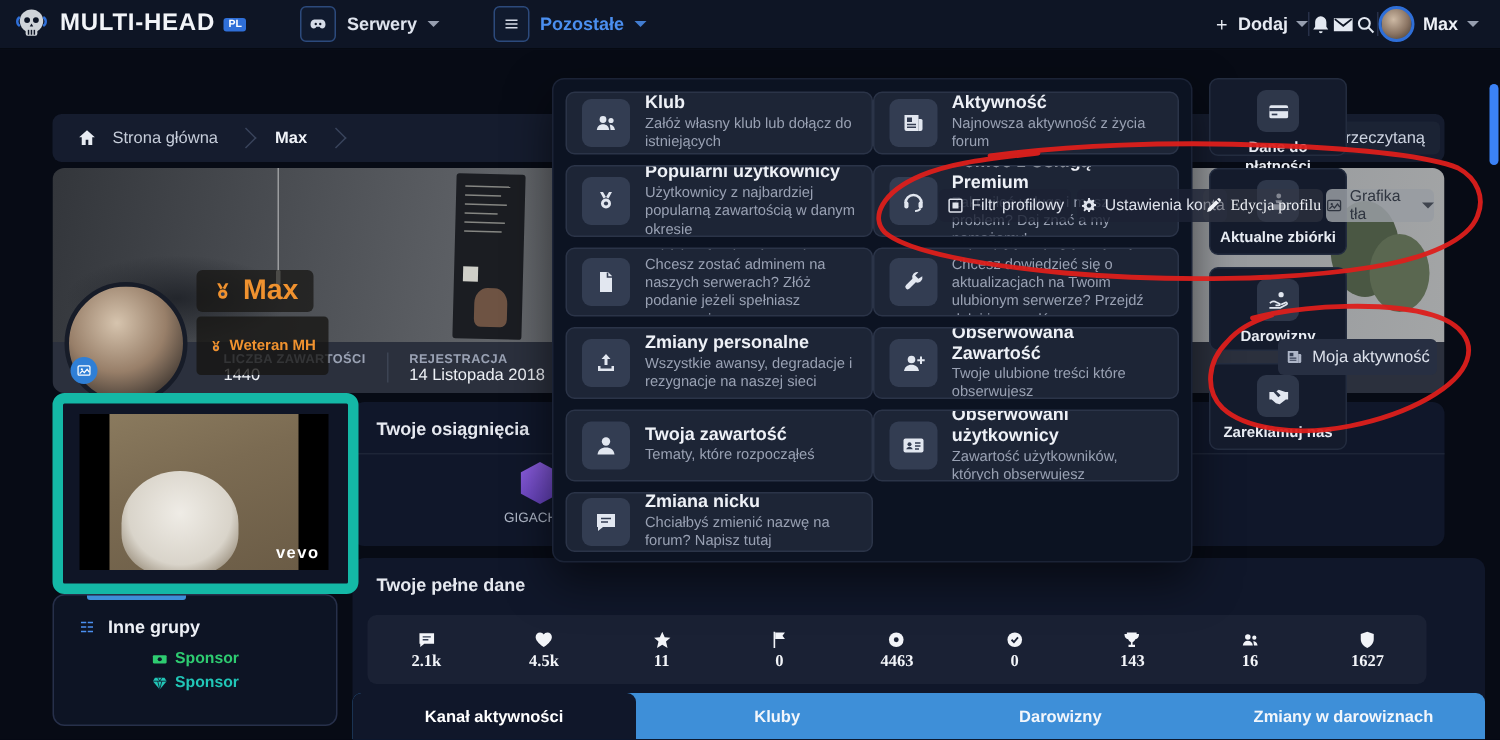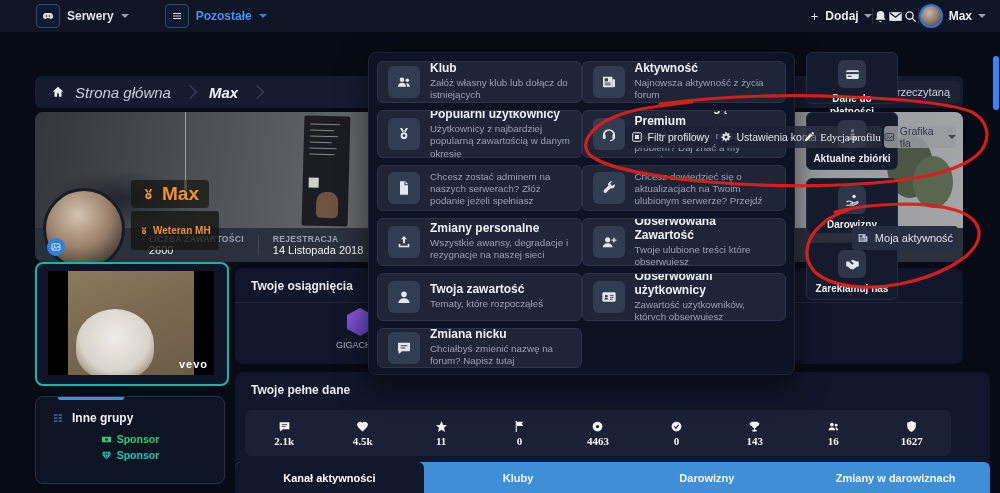--- a/index.html
+++ b/index.html
@@ -28,21 +28,21 @@
   .nav-iconbtn{width:15px;height:15px;color:#e3e8f1;cursor:pointer;}
   .nav-user{display:flex;align-items:center;gap:6px;cursor:pointer;}
   .nav-avatar{width:20px;height:20px;border-radius:50%;border:2px solid #2f6fd8;
               background:radial-gradient(circle at 40% 35%,#cdb9a4,#8a7463 55%,#3c352e);}
   .nav-user-name{font-size:12px;font-weight:bold;color:#eef1f7;}
 
   
   .crumb-bar{position:absolute;left:35px;top:76px;width:928px;height:32px;background:#151c2e;border-radius:6px;
              display:flex;align-items:center;padding:0 16px;box-sizing:border-box;z-index:6;}
   .crumb-home{width:14px;height:14px;color:#e8ecf3;margin-right:10px;cursor:pointer;}
-  .crumb-txt{font-size:15px;color:#c6cdda;cursor:pointer;font-style:italic;}
+  .crumb-txt{font-size:11px;color:#c6cdda;cursor:pointer;}
   .crumb-txt.bold{font-weight:bold;color:#f0f3f8;}
   .crumb-sep{width:9px;height:9px;border-top:1px solid #39445c;border-right:1px solid #39445c;
              transform:rotate(45deg);margin:0 14px;}
   .markread-btn{position:absolute;left:843px;top:81px;width:117px;height:22px;background:#1b2334;border-radius:4px;
                 z-index:7;display:flex;align-items:center;justify-content:flex-end;padding-right:10px;box-sizing:border-box;
                 font-size:11px;color:#ccd3e0;white-space:nowrap;overflow:hidden;cursor:pointer;}
 
   
   .profile-card{position:absolute;left:35px;top:112px;width:928px;height:150px;border-radius:8px;overflow:hidden;z-index:5;}
   .cover{position:absolute;left:0;top:0;width:100%;height:116px;
@@ -102,21 +102,21 @@
   .mdesc{font-size:9.8px;color:#99a1b3;line-height:1.25;}
 
   
   .quick{position:absolute;left:806px;top:52px;width:92px;z-index:60;display:flex;flex-direction:column;gap:8px;}
   .qitem{background:#141b2c;border:1px solid #232c3f;border-radius:6px;padding:7px 4px;box-sizing:border-box;cursor:pointer;}
   .qico{width:28px;height:28px;background:#2e374a;border-radius:6px;margin:0 auto 5px;display:flex;align-items:center;justify-content:center;}
   .qico .ico{width:15px;height:15px;color:#e2e7f0;}
   .qlbl{font-size:10px;font-weight:bold;color:#e8ecf3;text-align:center;line-height:1.25;}
 
   
-  .video-card{position:absolute;left:35px;top:262px;width:190px;height:120px;background:#0f1526;border:2px solid #14b8a6;
+  .video-card{position:absolute;left:35px;top:262px;width:190px;height:120px;background:#0f1526;border:7px solid #14b8a6;
               border-radius:8px;z-index:5;cursor:pointer;}
   .video{position:absolute;left:11px;top:7px;width:166px;height:104px;background:#000;overflow:hidden;}
   .video-img{position:absolute;left:20px;top:0;width:126px;height:104px;
              background:linear-gradient(160deg,#8a7a5e 0%,#7b6b52 40%,#6b5c46 100%);}
   .video-blob{position:absolute;left:28px;top:38px;width:78px;height:70px;border-radius:50% 50% 40% 40%;
               background:radial-gradient(circle at 50% 40%,#efece6,#d9d4ca 60%,rgba(217,212,202,0));}
   .vevo{position:absolute;right:6px;bottom:5px;font-size:11px;font-weight:bold;color:#fff;letter-spacing:1px;}
   .groups-card{position:absolute;left:35px;top:396px;width:190px;height:88px;background:#0d1424;border:1px solid #27304a;
                border-radius:8px;z-index:5;box-sizing:border-box;}
   .groups-accent{position:absolute;left:22px;top:0;width:66px;height:3px;background:#3e8fd8;border-radius:0 0 2px 2px;}
@@ -147,20 +147,37 @@
   
   .annot{position:absolute;left:0;top:0;z-index:100;pointer-events:none;}
   .scroll-thumb{position:absolute;left:993px;top:56px;width:6px;height:54px;background:#3b82f6;border-radius:3px;z-index:110;cursor:pointer;}
 </style>
 </head>
 <body>
 
 <div id="stage">
 
   <div class="navbar">
+    <div class="brand">
+      <span>
+        <svg width="26" height="26" viewBox="0 0 40 40">
+          <circle cx="20" cy="17" r="12" fill="#cfd3d8"></circle>
+          <rect x="14" y="24" width="12" height="8" rx="2" fill="#cfd3d8"></rect>
+          <circle cx="15.5" cy="16" r="3" fill="#0e1525"></circle>
+          <circle cx="24.5" cy="16" r="3" fill="#0e1525"></circle>
+          <path d="M20 19.5l-1.8 3h3.6z" fill="#0e1525"></path>
+          <rect x="16.2" y="26" width="1.5" height="5" fill="#0e1525"></rect>
+          <rect x="19.2" y="26" width="1.5" height="5" fill="#0e1525"></rect>
+          <rect x="22.2" y="26" width="1.5" height="5" fill="#0e1525"></rect>
+          <path d="M8 13c-3.5 2-3.5 7 0 9M32 13c3.5 2 3.5 7 0 9" stroke="#2f6fd8" stroke-width="2.5" fill="none"></path>
+        </svg>
+      </span>
+      <span class="brand-name">MULTI-HEAD</span>
+      <span class="brand-badge">PL</span>
+    </div>
 
     <div class="nav-item">
       <span class="nav-icobox">
           <span class="ico">
             <svg viewBox="0 0 24 24" fill="currentColor">
               <path d="M7 6C4 6 2 9 2 12.5 2 16 4 18 6.5 18 8 18 9.1 17 9.8 15.8h4.4C14.9 17 16 18 17.5 18 20 18 22 16 22 12.5 22 9 20 6 17 6z"></path>
               <circle cx="9" cy="12" r="1.6" fill="#0e1525"></circle>
               <circle cx="15" cy="12" r="1.6" fill="#0e1525"></circle>
             </svg>
           </span>
@@ -250,21 +267,21 @@
         <span class="qr"></span>
           <span class="hand"></span>
       </div>
       <span class="plant" style="left:852px;top:22px;width:46px;height:64px;background:#4a5743;"></span>
       <span class="plant" style="left:878px;top:44px;width:40px;height:52px;background:#5a6750;"></span>
     </div>
     <div class="info-bar"></div>
     <div class="pstats">
       <div class="pstat">
         <span class="lbl">LICZBA ZAWARTOŚCI</span>
-        <span class="val">2600</span>
+        <span class="val">1440</span>
       </div>
       <span class="pdiv"></span>
       <div class="pstat">
         <span class="lbl">REJESTRACJA</span>
         <span class="val">14 Listopada 2018</span>
       </div>
       <span class="pdiv"></span>
       <div class="pstat">
         <span class="lbl">OSTATNIA WIZYTA</span>
         <span class="val">

